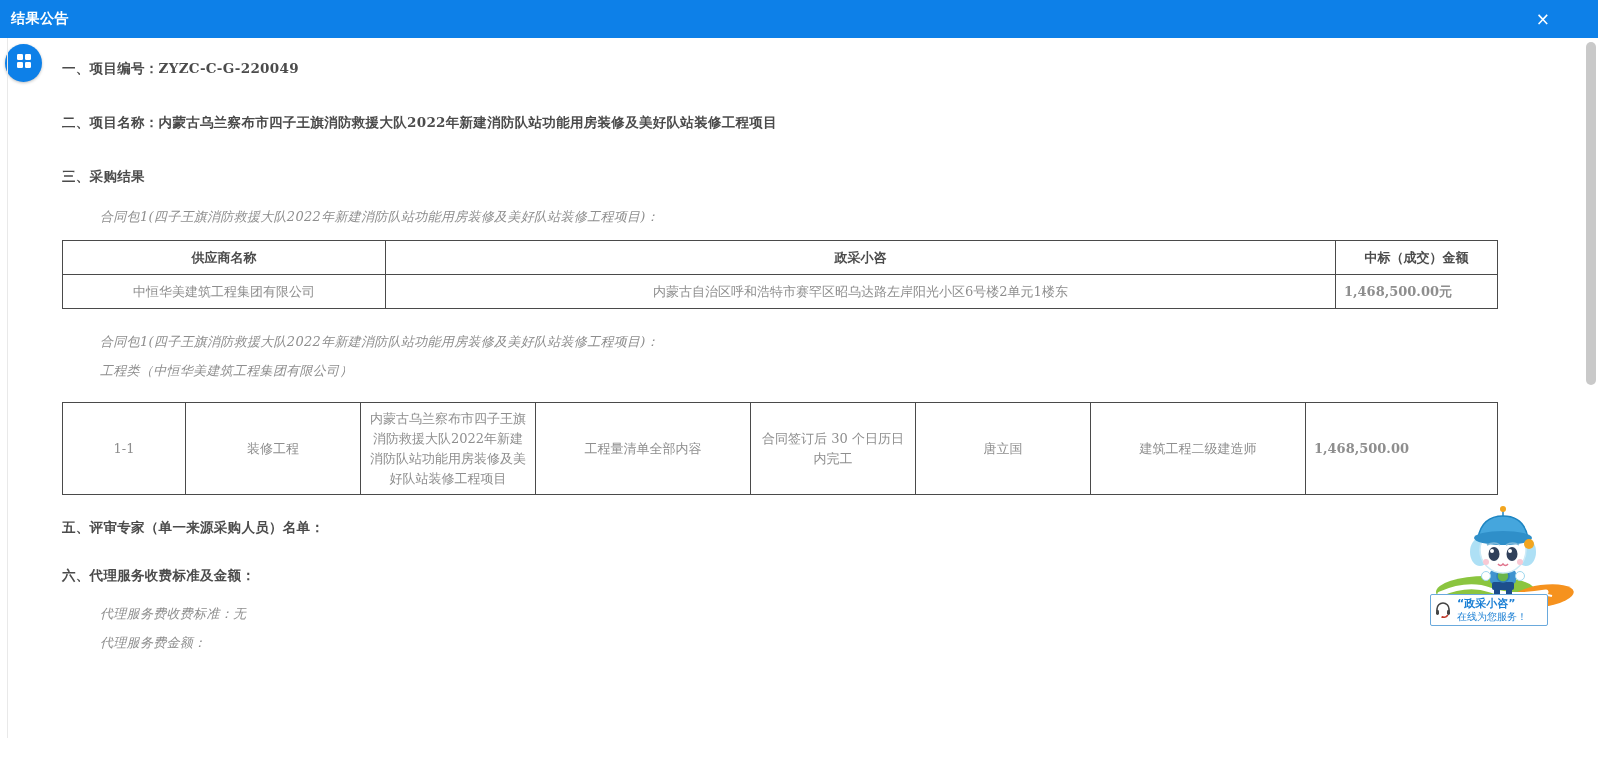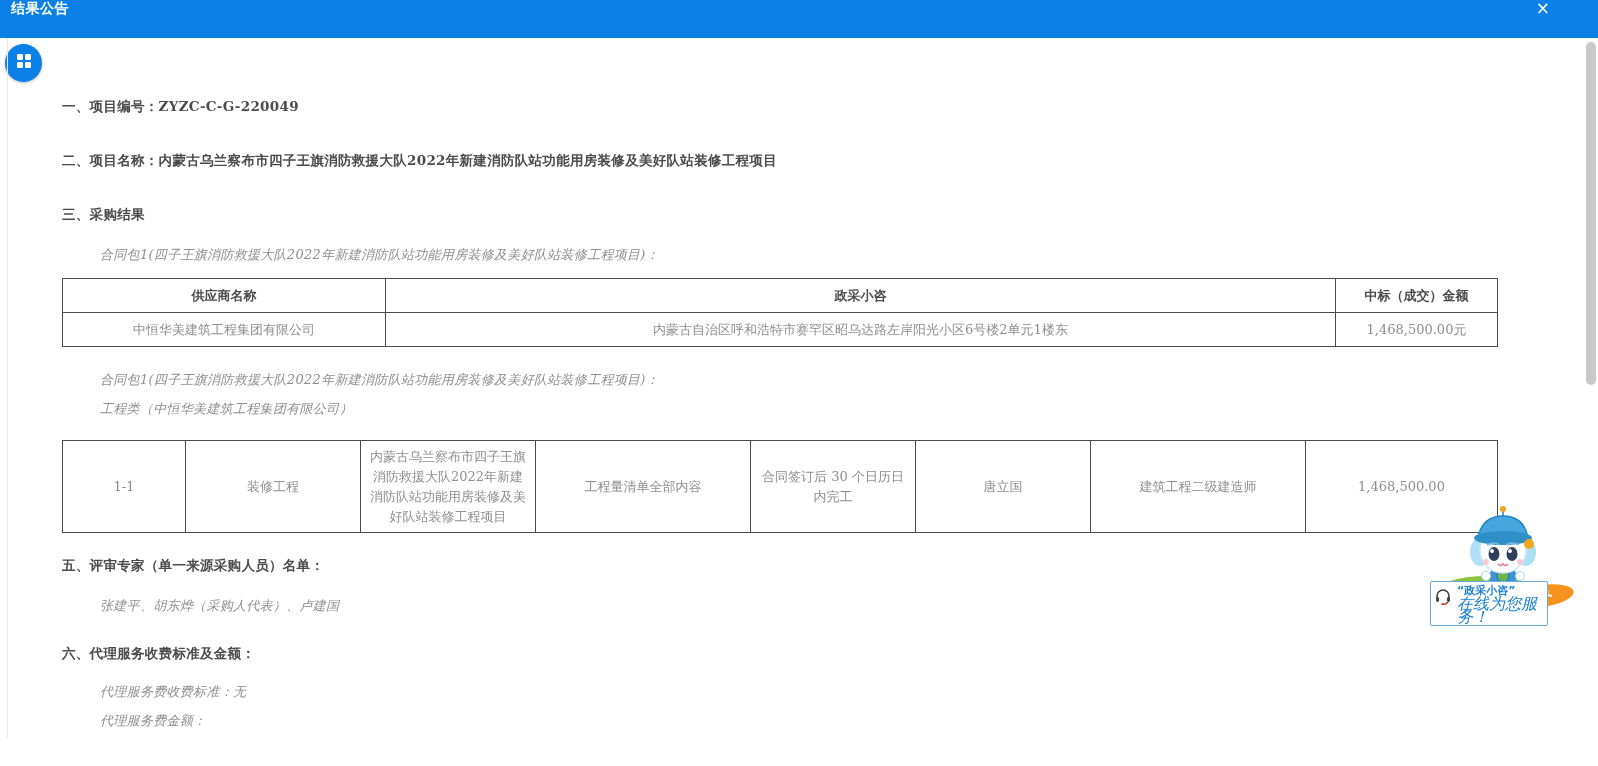--- a/index.html
+++ b/index.html
@@ -2,63 +2,63 @@
 <html><head>
 <meta charset="utf-8">
 <style>
   * { margin:0; padding:0; box-sizing:border-box; }
   html,body { width:1598px; height:766px; background:#fff; overflow:hidden;
     font-family:"DejaVu Serif","Liberation Serif",serif; }
   body { position:relative; }
 
   
   .titlebar { position:absolute; top:0; left:0; width:100%; height:38px;
-    background:#0d80e8; display:flex; justify-content:space-between;
+    background:#0d80e8; display:flex; align-items:center; justify-content:space-between;
     padding:0 48px 0 11px; }
   .titlebar .title { color:#fff; font-size:14px; font-weight:bold;
     font-family:"DejaVu Sans","Liberation Sans",sans-serif; letter-spacing:.5px; }
   .close-btn { color:#fff; font-size:17px; line-height:1; cursor:pointer;
     font-family:"DejaVu Sans","Liberation Sans",sans-serif; }
 
   
   .apps-btn { position:absolute; left:5px; top:44px; width:37px; height:38px;
     background:#0d80e8; border-radius:50%; display:flex; align-items:center;
     justify-content:center; cursor:pointer; box-shadow:0 1px 3px rgba(0,0,0,.25); }
 
   .left-edge { position:absolute; left:7px; top:38px; width:1px; height:700px; background:#e9e9e9; }
 
   
   .doc { position:absolute; top:38px; left:0; width:1560px; padding:0 0 0 62px; }
   .sec-h { font-size:13.5px; font-weight:bold; color:#4b4b4b; letter-spacing:.3px; }
   .sub { font-size:13px; color:#8e8e8e; margin-left:38px; letter-spacing:.3px;font-style:italic; }
-  .m40 { margin-top:60px; } .m36 { margin-top:36px; } .m26 { margin-top:26px; }
+  .m40 { margin-top:22px; } .m36 { margin-top:36px; } .m26 { margin-top:26px; }
   .m24 { margin-top:24px; } .m22 { margin-top:22px; } .m20 { margin-top:20px; }
   .m14 { margin-top:14px; } .m10 { margin-top:11px; }
 
   table { border-collapse:collapse; table-layout:fixed; width:1435px;padding-left:16px; }
   th,td { border:1px solid #4a4a4a; font-size:13px; text-align:center; vertical-align:middle; padding:4px 8px; }
   th { color:#4b4b4b; font-weight:bold; height:34px; }
   td { color:#8e8e8e; height:34px; }
   .t2 th { height:29px; }
   .t2 td { height:92px; line-height:20px; }
-  td.num, th.num { text-align:center; }
+  td.num, th.num { text-align:left;font-weight:bold; }
 
   
   .sb-track { position:absolute; right:0; top:38px; width:14px; height:728px; background:transparent; }
   .sb-thumb { position:absolute; right:2px; top:4px; width:10px; height:343px;
     background:#c9c9c9; border-radius:5px; cursor:pointer; }
 
   
   .mascot { position:absolute; top:504px; right:22px; width:148px; height:122px; }
   .mascot svg { position:absolute; top:0; left:0; }
   .mascot-label { position:absolute; left:2px; bottom:0; width:118px; background:#fff;
     border:1px solid #6aa9dc; border-radius:2px; padding:2px 4px 2px 26px;
     font-family:"DejaVu Sans","Liberation Sans",sans-serif; line-height:13px; }
   .mascot-label .l1 { color:#1a7fd4; font-size:11px; font-weight:bold; }
-  .mascot-label .l2 { color:#1a7fd4; font-size:16px;font-style:italic; }
+  .mascot-label .l2 { color:#1a7fd4; font-size:10px; }
   .headset { position:absolute; left:3px; top:5px; }
 </style>
 </head>
 <body>
 
 <div class="titlebar">
   <span class="title">结果公告</span>
   <span class="close-btn">
     <span>×</span>
   </span>
@@ -128,21 +128,20 @@
       <td>工程量清单全部内容</td>
       <td>合同签订后 30 个日历日内完工</td>
       <td>唐立国</td>
       <td>建筑工程二级建造师</td>
       <td class="num">1,468,500.00</td>
     </tr>
   </tbody>
     </table>
 
   <div class="sec-h m24">五、评审专家（单一来源采购人员）名单：</div>
-  <div class="sub m22">张建平、胡东烨（采购人代表）、卢建国</div>
 
   <div class="sec-h" style="margin-top:30px">六、代理服务收费标准及金额：</div>
   <div class="sub m20">代理服务费收费标准：无</div>
   <div class="sub m10">代理服务费金额：</div>
 
 </div>
 
 <div class="mascot">
   <svg width="148" height="105" viewBox="0 0 148 105">
 

